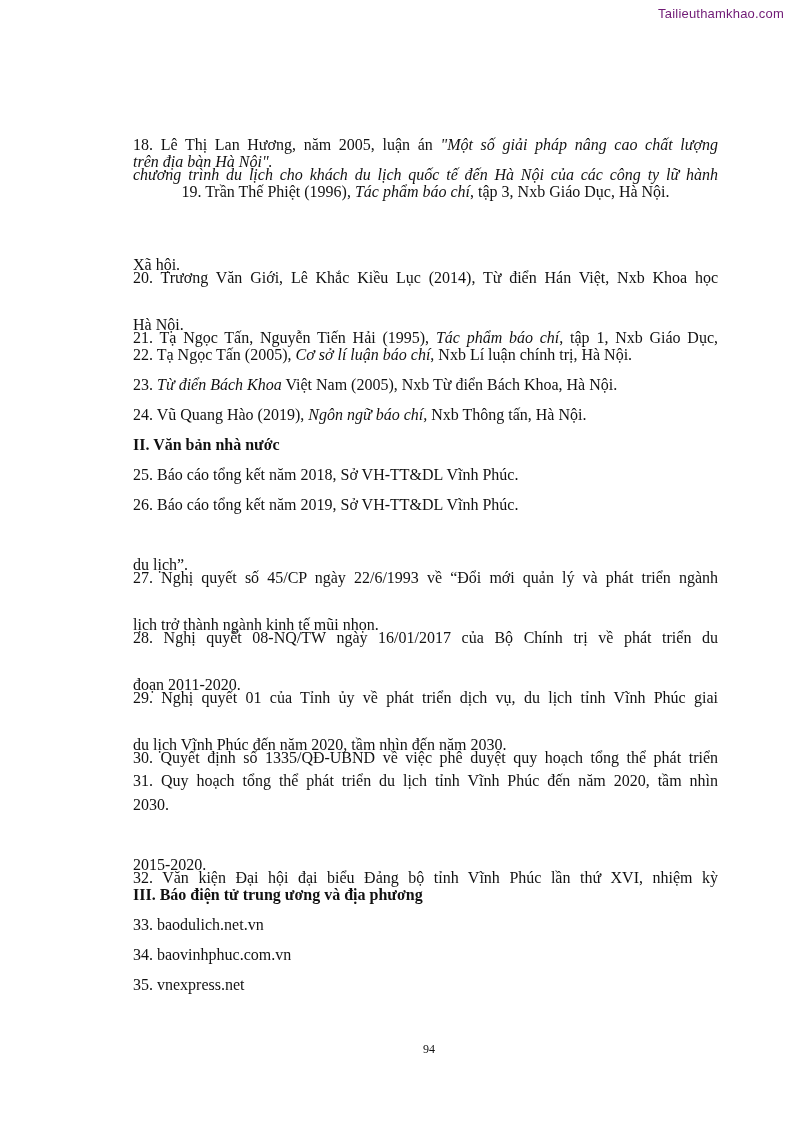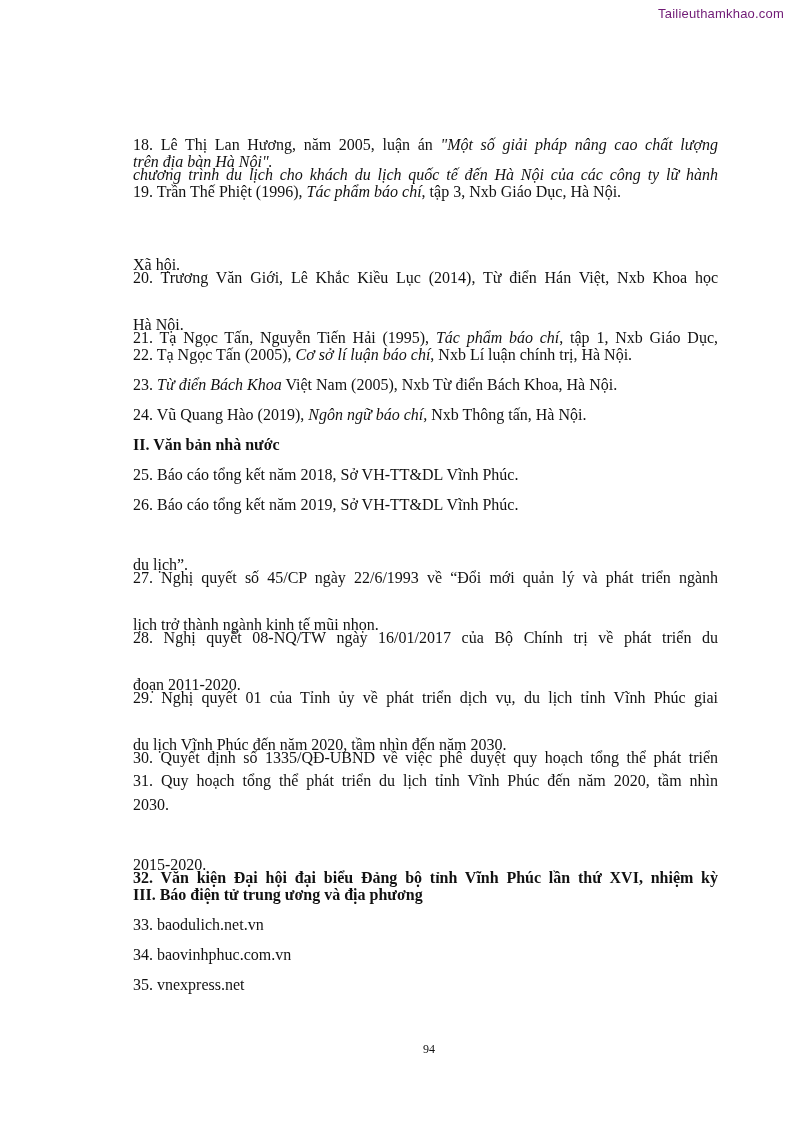--- a/index.html
+++ b/index.html
@@ -20,21 +20,21 @@
 
 <div class="watermark">Tailieuthamkhao.com</div>
 
 <div class="page" id="page">
     <div>
       <div class="ln just" style="top: 0px;"><span>18. Lê Thị Lan Hương, năm 2005, luận án </span><i>"Một số giải pháp nâng cao chất lượng</i></div>
       <div class="ln just" style="top: 30px;"><i>chương trình du lịch cho khách du lịch quốc tế đến Hà Nội của các công ty lữ hành</i></div>
       <div class="ln" style="top: 60px;"><i>trên địa bàn Hà Nội".</i></div>
     </div>
     <div>
-      <div class="ln" style="top: 90px;"><span>19. Trần Thế Phiệt (1996), </span><i>Tác phẩm báo chí</i><span>, tập 3, Nxb Giáo Dục, Hà Nội.</span></div>
+      <div class="ln" style="top: 90px; text-align: center;"><span>19. Trần Thế Phiệt (1996), </span><i>Tác phẩm báo chí</i><span>, tập 3, Nxb Giáo Dục, Hà Nội.</span></div>
     </div>
     <div>
       <div class="ln just" style="top: 133px;"><span>20. Trương Văn Giới, Lê Khắc Kiều Lục (2014), Từ điển Hán Việt, Nxb Khoa học</span></div>
       <div class="ln" style="top: 163px;"><span>Xã hội.</span></div>
     </div>
     <div>
       <div class="ln just" style="top: 193px;"><span>21. Tạ Ngọc Tấn, Nguyễn Tiến Hải (1995), </span><i>Tác phẩm báo chí</i><span>, tập 1, Nxb Giáo Dục,</span></div>
       <div class="ln" style="top: 223px;"><span>Hà Nội.</span></div>
     </div>
     <div>
@@ -69,21 +69,21 @@
     </div>
     <div>
       <div class="ln just" style="top: 613px;"><span>30. Quyết định số 1335/QĐ-UBND về việc phê duyệt quy hoạch tổng thể phát triển</span></div>
       <div class="ln" style="top: 643px;"><span>du lịch Vĩnh Phúc đến năm 2020, tầm nhìn đến năm 2030.</span></div>
     </div>
     <div>
       <div class="ln just" style="top: 636px;"><span>31. Quy hoạch tổng thể phát triển du lịch tỉnh Vĩnh Phúc đến năm 2020, tầm nhìn</span></div>
       <div class="ln" style="top: 703px;"><span>2030.</span></div>
     </div>
     <div>
-      <div class="ln just" style="top: 733px; font-weight: bold;"><span>32. Văn kiện Đại hội đại biểu Đảng bộ tỉnh Vĩnh Phúc lần thứ XVI, nhiệm kỳ</span></div>
+      <div class="ln just" style="top: 733px;"><span>32. Văn kiện Đại hội đại biểu Đảng bộ tỉnh Vĩnh Phúc lần thứ XVI, nhiệm kỳ</span></div>
       <div class="ln" style="top: 763px;"><span>2015-2020.</span></div>
     </div>
     <div>
       <div class="ln heading" style="top: 793px;"><span>III. Báo điện tử trung ương và địa phương</span></div>
     </div>
     <div>
       <div class="ln" style="top: 823px;"><span>33. baodulich.net.vn</span></div>
     </div>
     <div>
       <div class="ln" style="top: 853px;"><span>34. baovinhphuc.com.vn</span></div>

